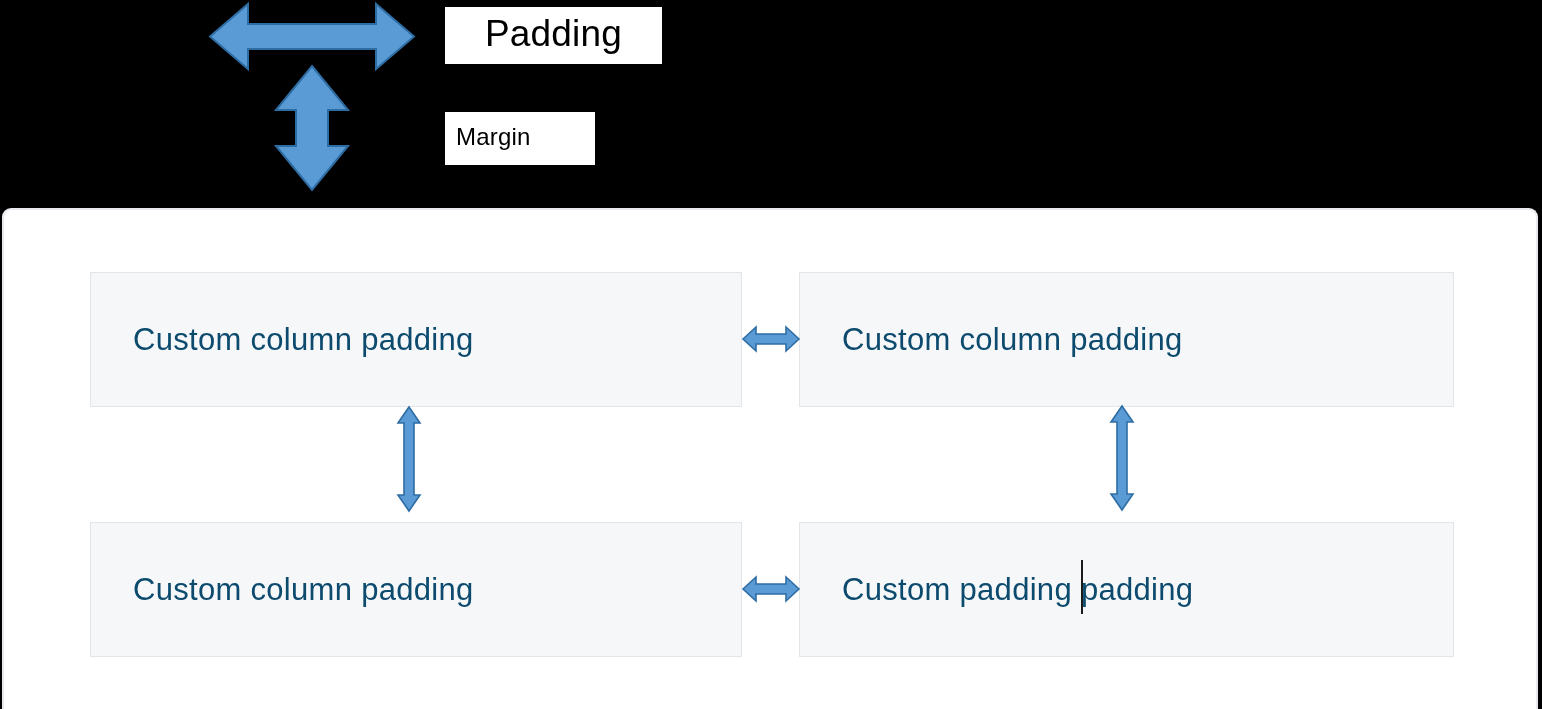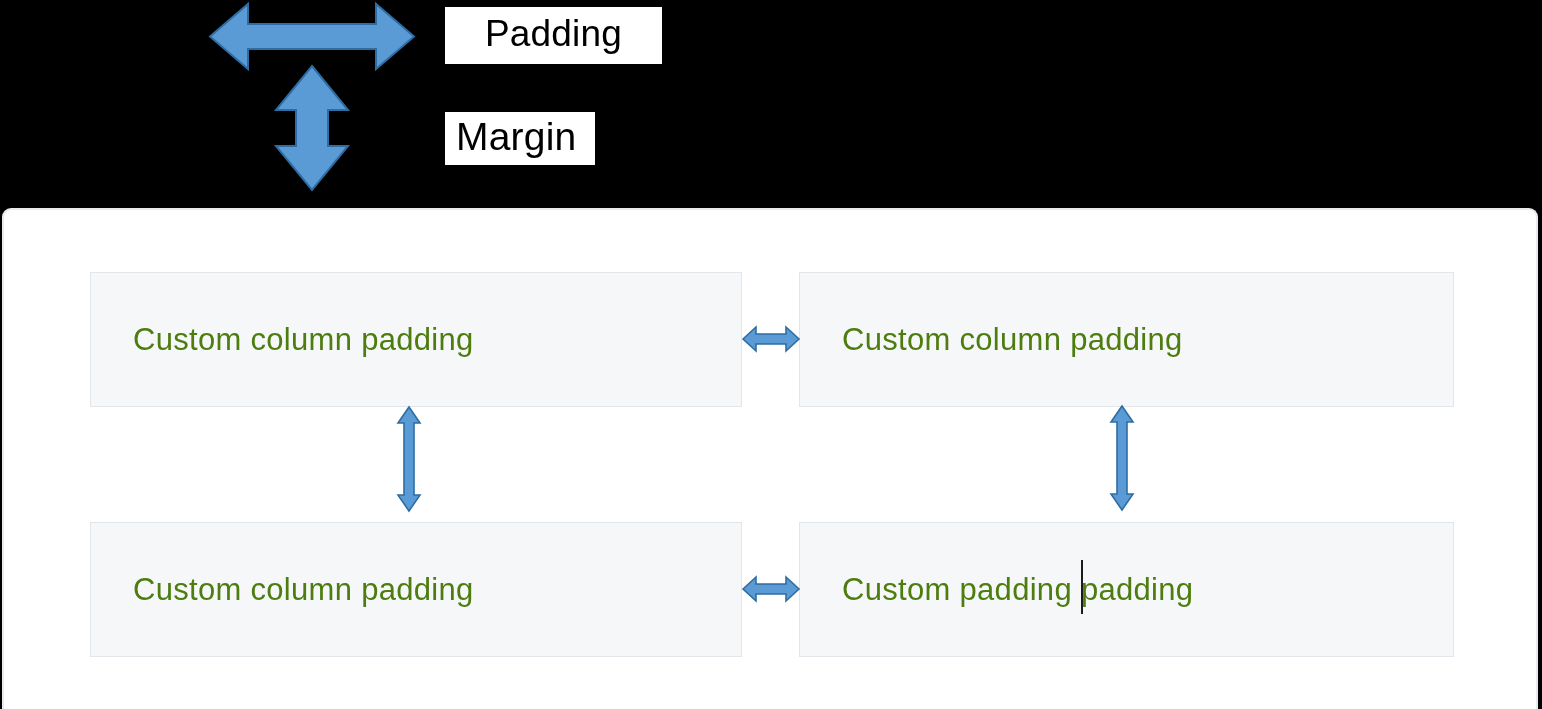--- a/index.html
+++ b/index.html
@@ -66,21 +66,21 @@
     width: 217px;
     height: 57px;
     font-size: 37px;
     padding-bottom: 3px;
   }
   .legend-tag.margin {
     left: 445px;
     top: 112px;
     width: 150px;
     height: 53px;
-    font-size: 39px;
+    font-size: 24px;
     padding-bottom: 3px;
     justify-content: flex-start;
     padding-left: 11px;
   }
 
   
   .card {
     position: absolute;
     left: 2px;
     top: 208px;
@@ -105,21 +105,21 @@
     position: absolute;
     background: #f6f7f9;
     border: 1px solid #e2e5ea;
     box-sizing: border-box;
     display: flex;
     align-items: center;
   }
   .pad-box .label {
     font-family: "Liberation Sans", sans-serif;
     font-size: 31px;
-    color: #4d7c0f;
+    color: #0c4a6e;
     letter-spacing: 0.3px;
     white-space: nowrap;
     padding-left: 42px;
     line-height: 1;
     position: relative;
   }
 
   
   .box-tl { left: 86px;  top: 62px;  width: 652px; height: 135px; }
   .box-tr { left: 795px; top: 62px;  width: 655px; height: 135px; }

